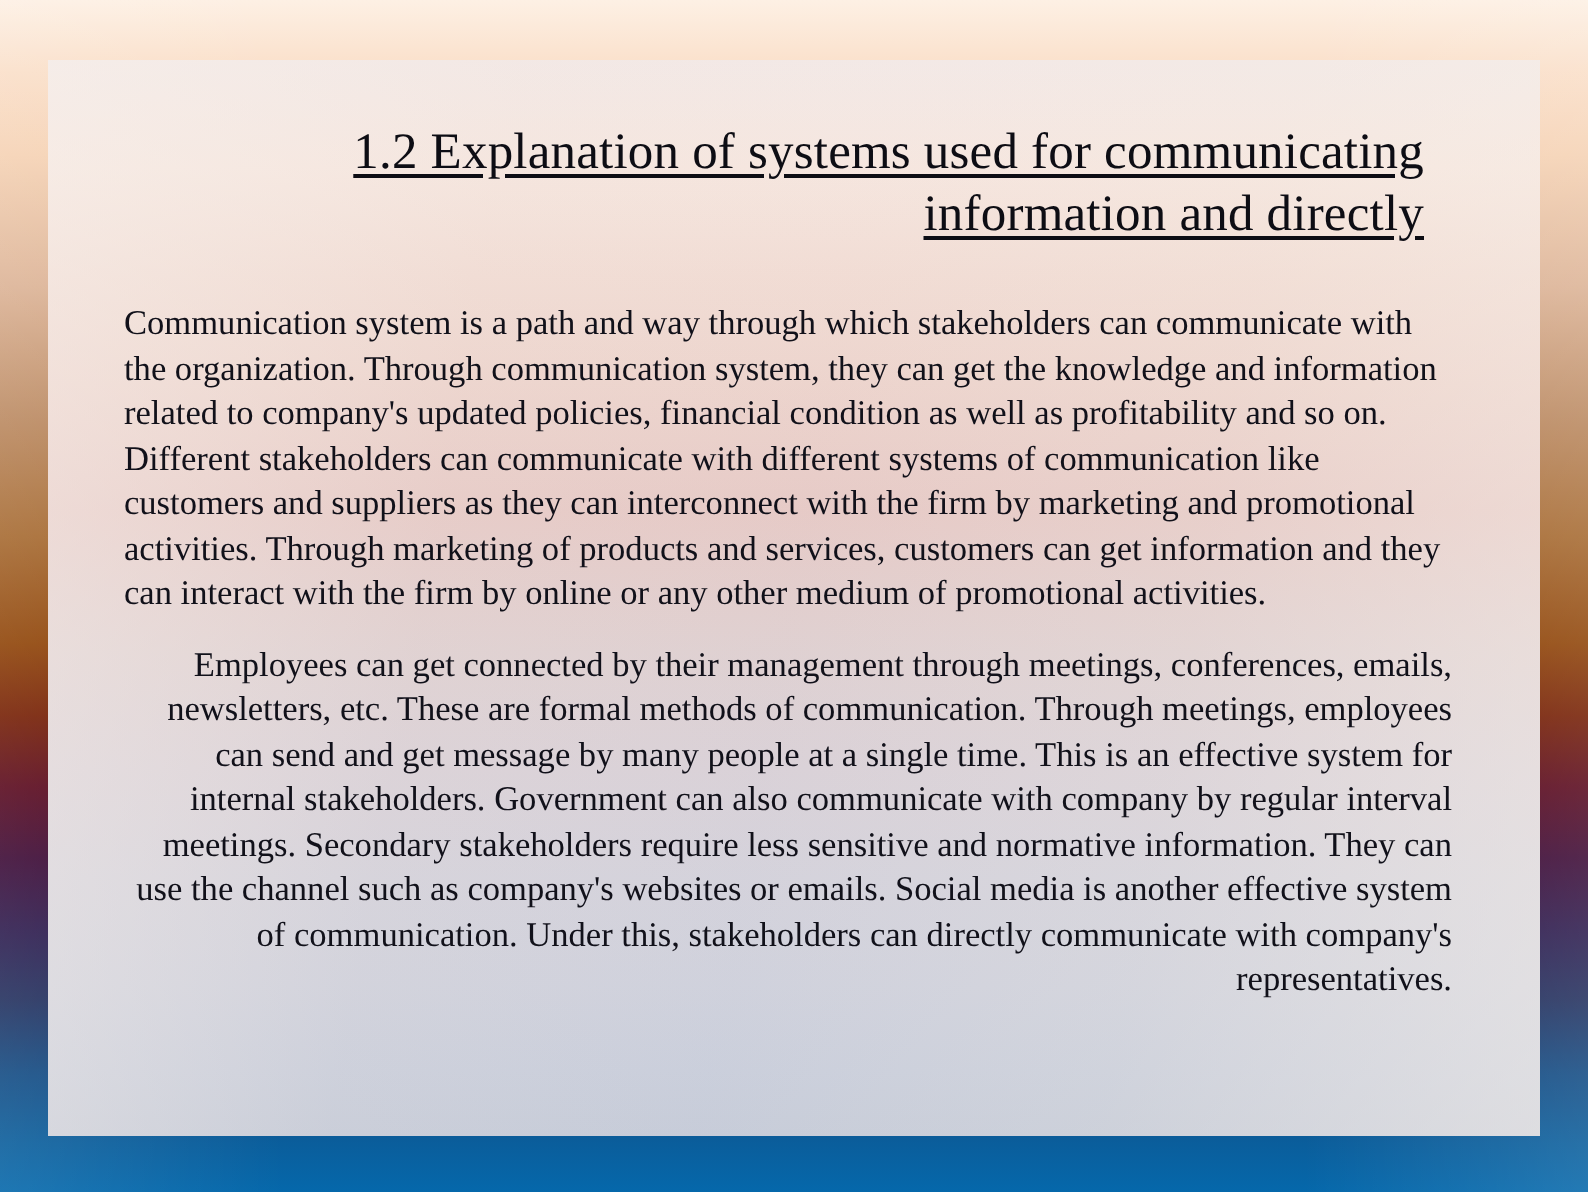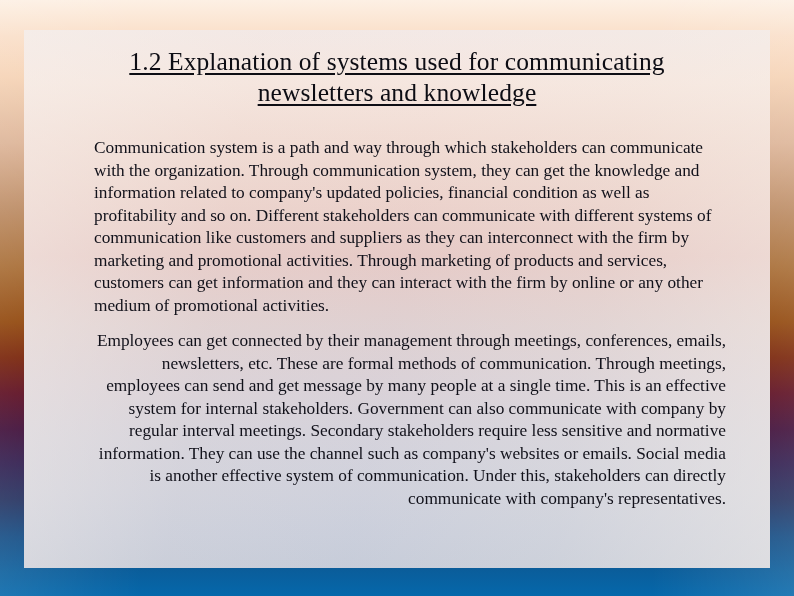--- a/index.html
+++ b/index.html
@@ -98,59 +98,58 @@
   .panel-inner {
     position: relative;
     z-index: 2;
     padding: 0;
     height: 100%;
   }
 
   
   .title {
     margin: 0;
-    padding: 16px 58px 0 58px;
-    text-align: center;
+    padding: 30px 58px 0 58px;
+    text-align: right;
     font-size: 25.5px;
     font-weight: normal;
     line-height: 31px;
     color: #0d0d14;
     letter-spacing: 0.1px;
   }
   .title .u {
     text-decoration: underline;
     text-underline-offset: 3px;
   }
 
   
   .body {
     padding: 0 44px 0 38px;
     margin-top: 29px;
-    margin-left: 32px;
   }
   .para {
     margin: 0 0 12px 0;
     font-size: 17.3px;
     line-height: 22.5px;
     color: #11111a;
     text-align: left;
   }
   .para:last-child { margin-bottom: 0; text-align: right; }
   .para + .para { margin-top: 13px; }
 </style>
 </head>
 <body>
 
 <div class="slide">
   <div class="panel">
     <div class="panel-inner">
 
       <h1 class="title">
         <span class="u">1.2 Explanation of systems used for communicating</span><br>
-        <span class="u">newsletters and knowledge</span>
+        <span class="u">information and directly</span>
       </h1>
 
       <div class="body">
         <p class="para">Communication system is a path and way through which stakeholders can communicate with the organization. Through communication system, they can get the knowledge and information related to company's updated policies, financial condition as well as profitability and so on. Different stakeholders can communicate with different systems of communication like customers and suppliers as they can interconnect with the firm by marketing and promotional activities. Through marketing of products and services, customers can get information and they can interact with the firm by online or any other medium of promotional activities.</p>
         <p class="para">Employees can get connected by their management through meetings, conferences, emails, newsletters, etc. These are formal methods of communication. Through meetings, employees can send and get message by many people at a single time. This is an effective system for internal stakeholders. Government can also communicate with company by regular interval meetings.  Secondary stakeholders require less sensitive and normative information. They can use the channel such as company's websites or emails. Social media is another effective system of communication. Under this, stakeholders can directly communicate with company's representatives.</p>
       </div>
 
     </div>
   </div>
 </div>

